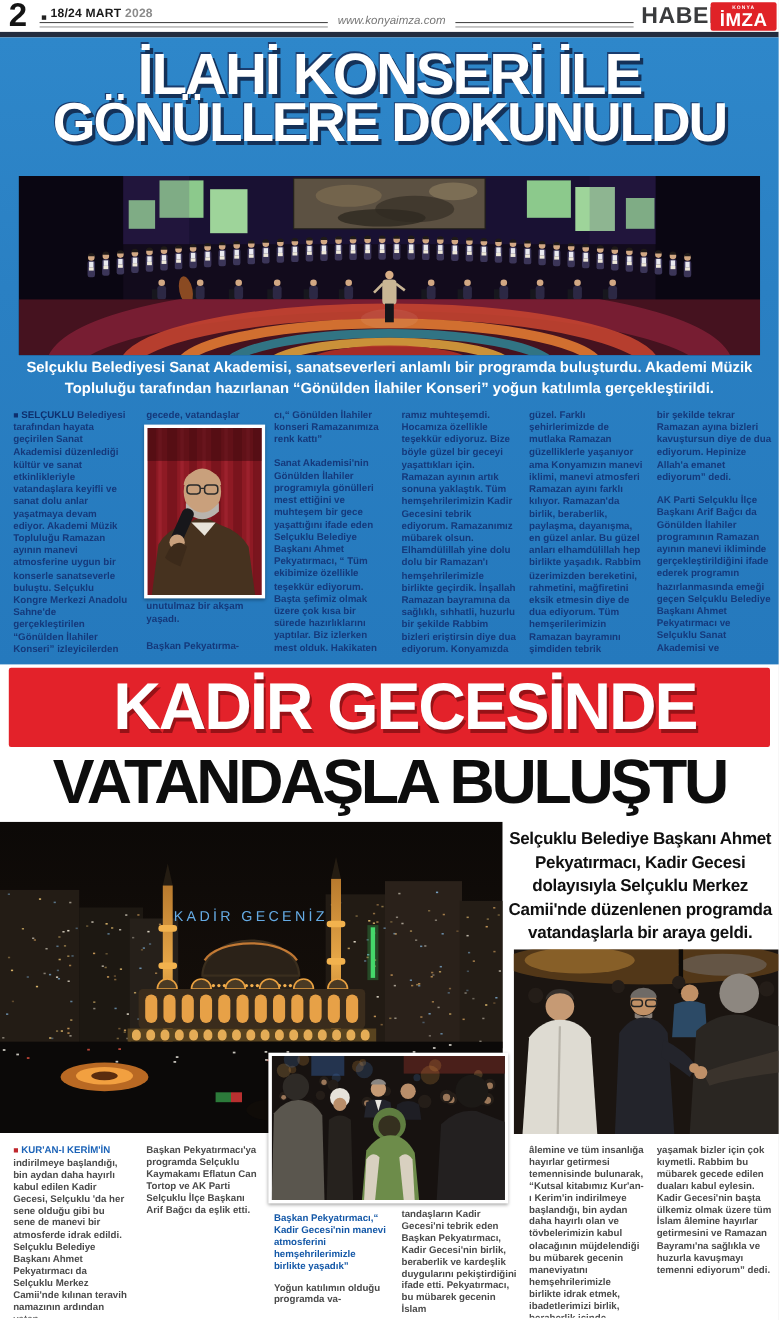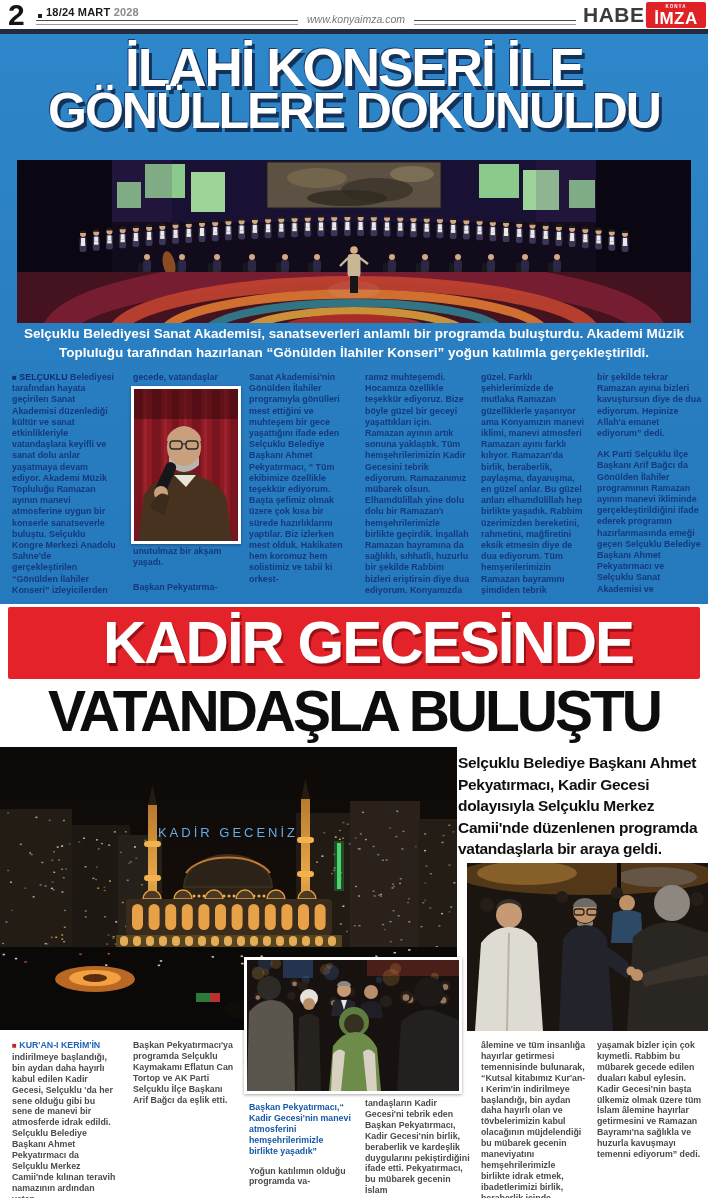--- a/index.html
+++ b/index.html
@@ -25,21 +25,21 @@
   .col{width:105px;overflow:hidden;font-size:8.9px;line-height:11.2px;font-weight:700;color:#15397b;}
   .col p{margin:0 0 10px 0;}
   .lead1{color:#0e2f6e;}
   .bullet1{color:#0e2f6e;font-size:8px;}
   .photoframe{background:#fff;box-shadow:0 1px 3px rgba(0,0,0,.35);}
   
   .redbanner{background:#e3222a;border-radius:2px;text-align:center;}
   .redbanner span{color:#fff;font-weight:900;letter-spacing:-2px;white-space:nowrap;
                   text-shadow:2px 3px 0 rgba(90,5,8,.55);padding-left:28px;}
   .blackline{width:708px;text-align:center;color:#0d0d0d;font-weight:700;letter-spacing:-3px;white-space:nowrap;}
-  .stand2{color:#101010;font-weight:700;font-size:15.5px;line-height:21.5px;text-align:left;letter-spacing:-.3px;}
+  .stand2{color:#101010;font-weight:700;font-size:15.5px;line-height:21.5px;text-align:center;letter-spacing:-.3px;}
   .bcol{width:105px;overflow:hidden;font-size:8.8px;line-height:10.9px;font-weight:700;color:#4b4b4b;}
   .bcol p{margin:0 0 9px 0;}
   .lead2{color:#1d64b8;}
   .bullet2{color:#c0272d;font-size:8px;}
   .caption{color:#1559a8;}
   svg{display:block;}
 </style>
 </head>
 <body>
 
@@ -413,20 +413,21 @@
         <line x1="48" y1="55" x2="52" y2="55" stroke="#2a2a2a" stroke-width="1.2"></line>
         <rect x="26" y="72" width="11" height="36" rx="5" transform="rotate(24 31 90)" fill="#17171b"></rect>
         <circle cx="27" cy="104" r="7" fill="#c9a07c"></circle>
         <path d="M20,110 Q28,100 36,108 L30,126 Q20,122 16,118 Z" fill="#3c2a1a"></path>
       </svg>
     </div>
     <div class="abs col" style="left:133px;top:512px;height:26px;">unutulmaz bir akşam yaşadı.</div>
     <div class="abs col" style="left:133px;top:548px;height:14px;">Başkan Pekyatırma-</div>
 
     <div class="abs col" style="left:249px;top:338px;height:224px;">
+      <p>cı,“ Gönülden İlahiler konseri Ramazanımıza renk kattı”</p>
       <p>Sanat Akademisi'nin Gönülden İlahiler programıyla gönülleri mest ettiğini ve muhteşem bir gece yaşattığını ifade eden Selçuklu Belediye Başkanı Ahmet Pekyatırmacı, “ Tüm ekibimize özellikle teşekkür ediyorum. Başta şefimiz olmak üzere çok kısa bir sürede hazırlıklarını yaptılar. Biz izlerken mest olduk. Hakikaten hem koromuz hem solistimiz ve tabii ki orkest-</p>
     </div>
     <div class="abs col" style="left:365px;top:338px;height:224px;">ramız muhteşemdi. Hocamıza özellikle teşekkür ediyoruz. Bize böyle güzel bir geceyi yaşattıkları için. Ramazan ayının artık sonuna yaklaştık. Tüm hemşehrilerimizin Kadir Gecesini tebrik ediyorum. Ramazanımız mübarek olsun. Elhamdülillah yine dolu dolu bir Ramazan'ı hemşehrilerimizle birlikte geçirdik. İnşallah Ramazan bayramına da sağlıklı, sıhhatli, huzurlu bir şekilde Rabbim bizleri eriştirsin diye dua ediyorum. Konyamızda Ramazan bir başka</div>
     <div class="abs col" style="left:481px;top:338px;height:224px;">güzel. Farklı şehirlerimizde de mutlaka Ramazan güzelliklerle yaşanıyor ama Konyamızın manevi iklimi, manevi atmosferi Ramazan ayını farklı kılıyor. Ramazan'da birlik, beraberlik, paylaşma, dayanışma, en güzel anlar. Bu güzel anları elhamdülillah hep birlikte yaşadık. Rabbim üzerimizden bereketini, rahmetini, mağfiretini eksik etmesin diye de dua ediyorum. Tüm hemşerilerimizin Ramazan bayramını şimdiden tebrik ediyorum. Sağlıklı, sıhhatli, huzurlu</div>
     <div class="abs col" style="left:597px;top:338px;height:224px;">
       <p>bir şekilde tekrar Ramazan ayına bizleri kavuştursun diye de dua ediyorum. Hepinize Allah'a emanet ediyorum” dedi.</p>
       <p>AK Parti Selçuklu İlçe Başkanı Arif Bağcı da Gönülden İlahiler programının Ramazan ayının manevi ikliminde gerçekleştirildiğini ifade ederek programın hazırlanmasında emeği geçen Selçuklu Belediye Başkanı Ahmet Pekyatırmacı ve Selçuklu Sanat Akademisi ve bünyesindeki Müzik Topluluğu'na teşekkür etti.</p>
     </div>
   </div>
 

